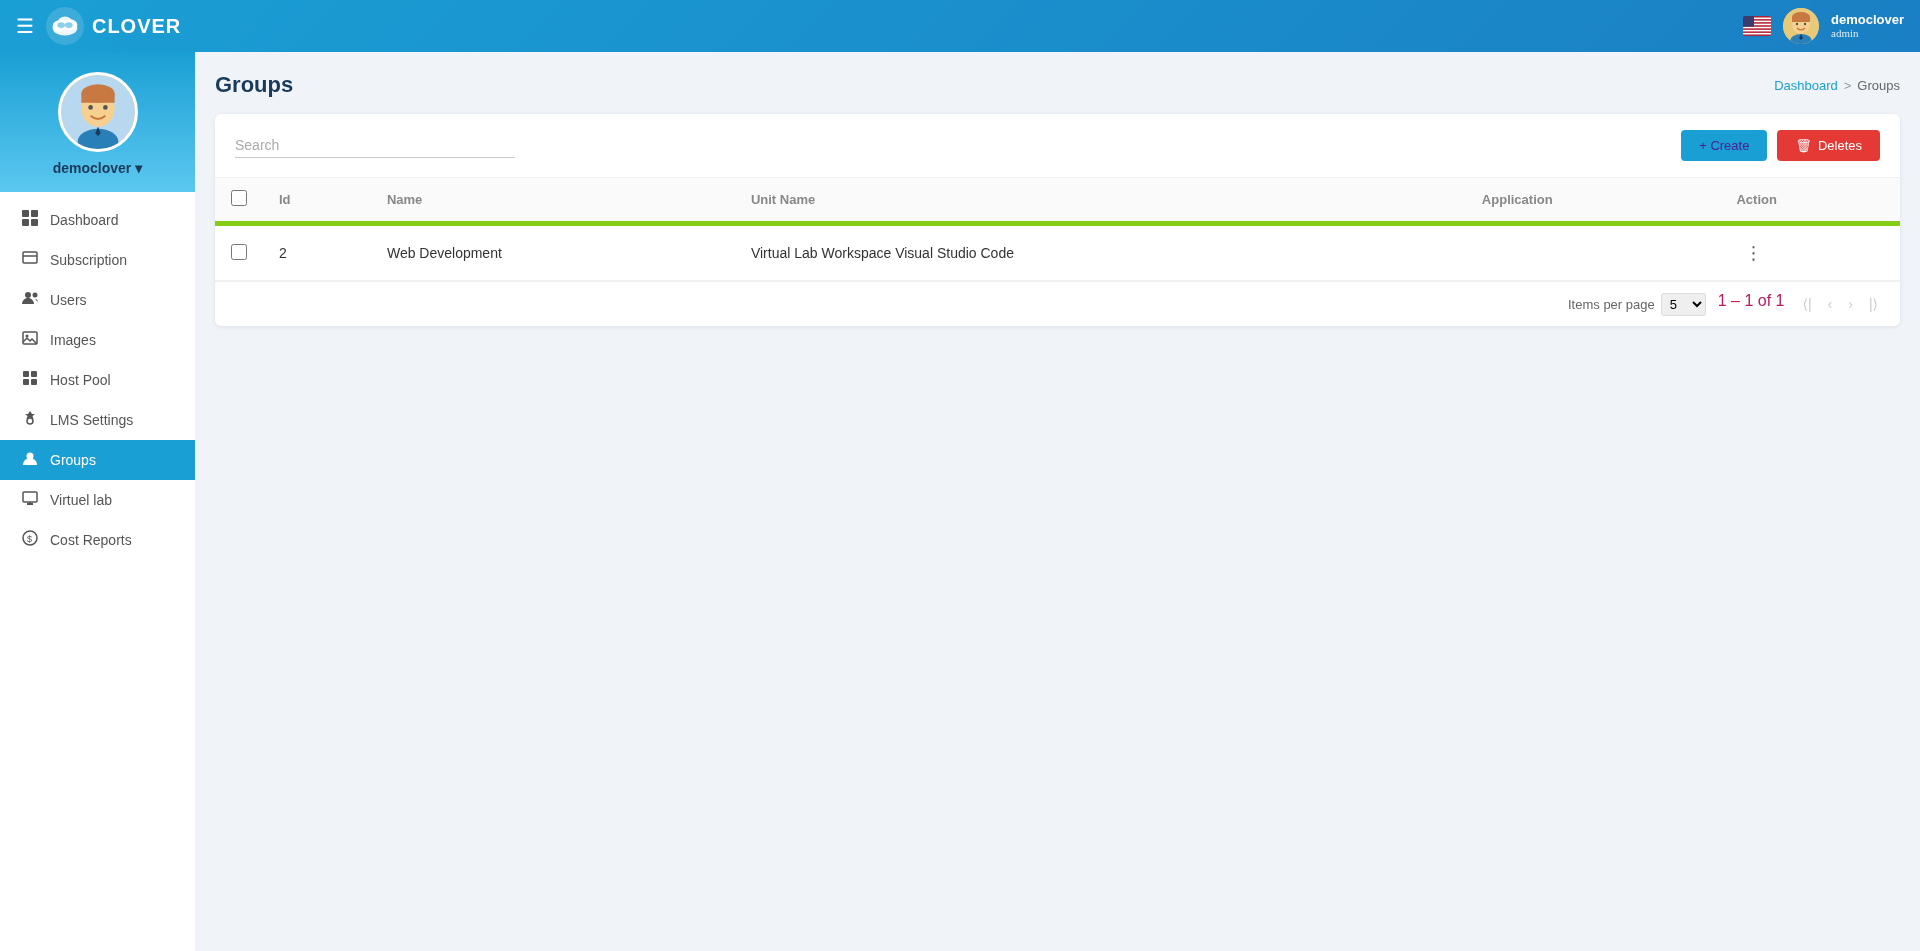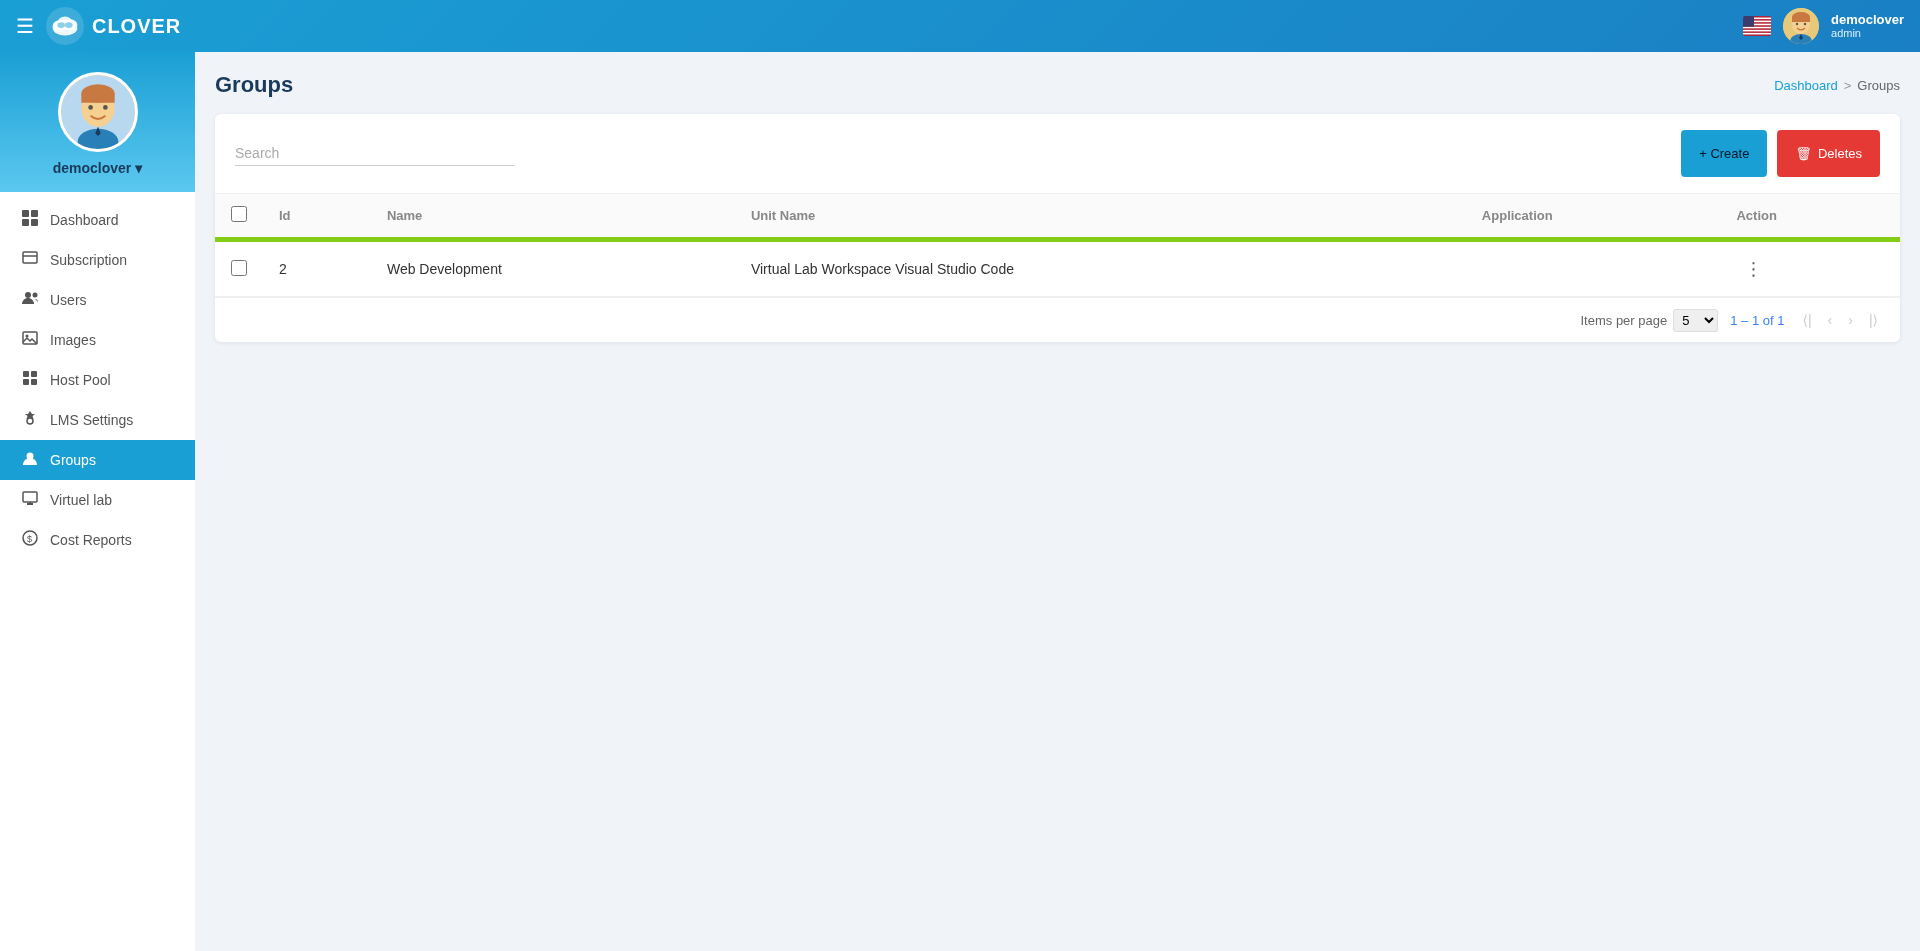--- a/index.html
+++ b/index.html
@@ -62,20 +62,21 @@
       color: white;
       line-height: 1.2;
     }
     .user-name {
       font-size: 13px;
       font-weight: 600;
     }
     .user-role {
       font-size: 11px;
       opacity: 0.85;
+      font-family: Liberation Serif, serif;
     }
 
     
     .layout {
       display: flex;
       flex: 1;
       overflow: hidden;
     }
 
     
@@ -198,23 +199,23 @@
       width: 280px;
       background: transparent;
     }
     .search-input::placeholder { color: #aaa; }
     .toolbar-buttons {
       display: flex;
       gap: 10px;
     }
     .btn-create {
       background: #1a9fd4;
-      color: #0f172a;
+      color: #4c1d95;
       border: none;
-      padding: 16px 18px;
+      padding: 8px 18px;
       border-radius: 4px;
       font-size: 13px;
       cursor: pointer;
       display: flex;
       align-items: center;
       gap: 6px;
     }
     .btn-delete {
       background: #e53935;
       color: white;
@@ -264,43 +265,42 @@
       cursor: pointer;
       font-size: 18px;
       color: #555;
       padding: 4px 8px;
       border-radius: 4px;
     }
 
     
     .pagination-bar {
       display: flex;
-      align-items: center;
       justify-content: flex-end;
       padding: 10px 16px;
       gap: 12px;
       border-top: 1px solid #f0f0f0;
     }
     .items-per-page {
       display: flex;
       align-items: center;
       gap: 6px;
       font-size: 13px;
       color: #666;
     }
     .per-page-select {
       border: 1px solid #ddd;
       border-radius: 3px;
       padding: 2px 4px;
       font-size: 13px;
       cursor: pointer;
     }
     .page-info {
-      font-size: 13px;
-      color: #3b82f6;
+      font-size: 16px;
+      color: #be185d;
     }
     .pagination-controls {
       display: flex;
       align-items: center;
       gap: 4px;
     }
     .page-btn {
       background: none;
       border: none;
       cursor: pointer;

